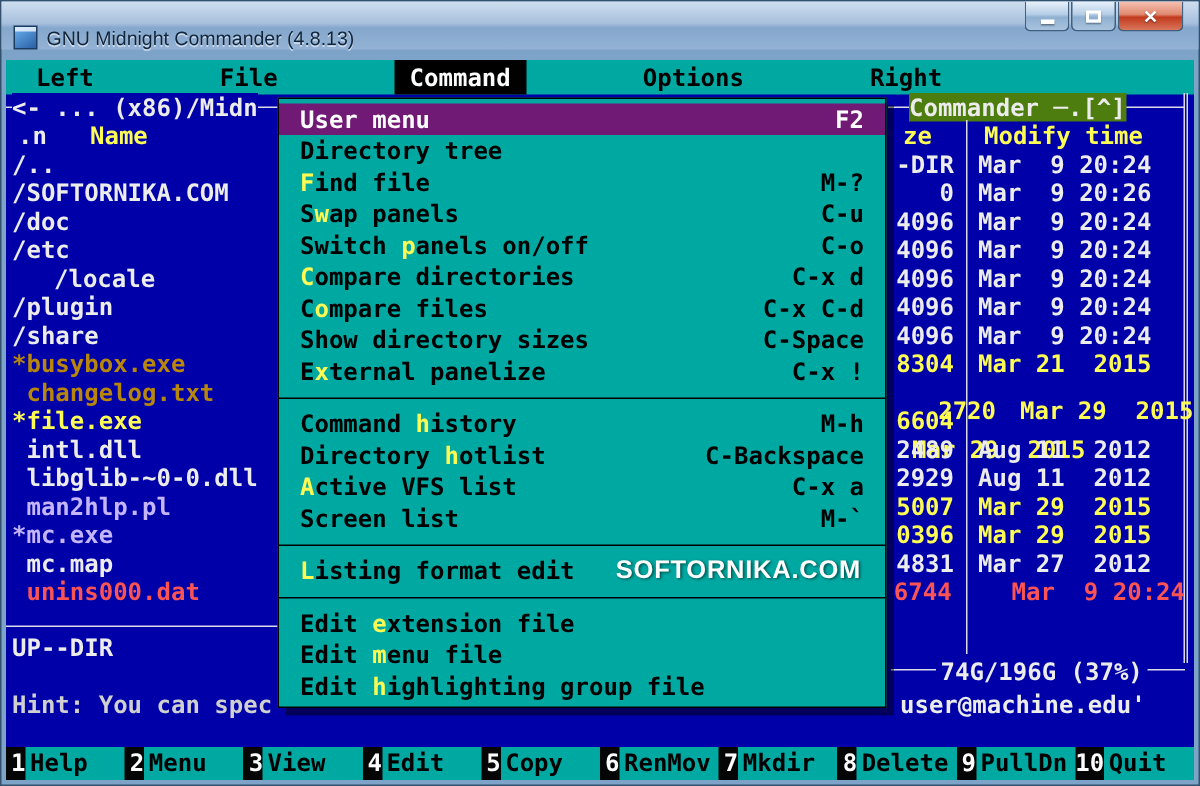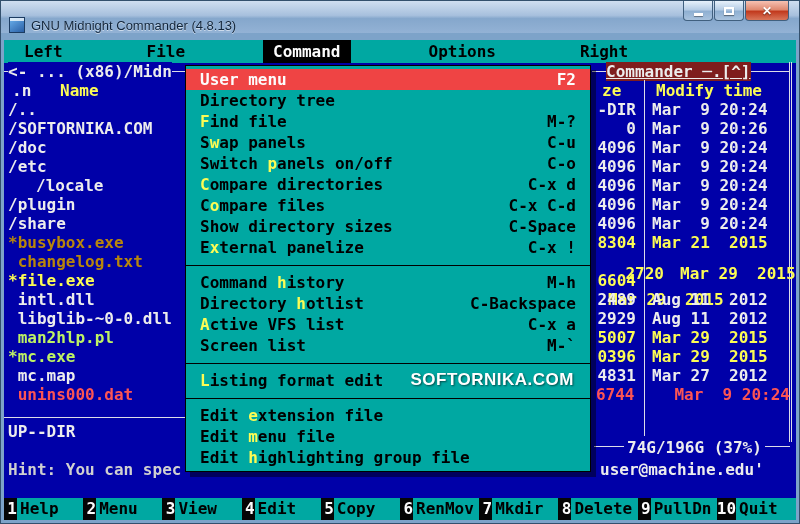--- a/index.html
+++ b/index.html
@@ -28,35 +28,35 @@
   
   .screen{position:absolute;left:4px;top:40px;width:792px;height:480px;
           background:#0000a8;overflow:hidden;
           font:bold 16px "DejaVu Sans Mono",monospace;line-height:19px;}
   .menubar{position:absolute;left:0;top:0;right:0;height:23px;background:#00a8a2;
            display:flex;align-items:center;padding-left:14px;color:#000;box-sizing:border-box;gap:36px;}
   .mb-item{padding:0 6px;margin-right:36px;height:23px;line-height:23px;cursor:default;white-space:pre;}
   .mb-item.selected{background:#000;color:#fcfcfc;padding:0 10px;}
   .seg{position:absolute;white-space:pre;}
   .c-white{color:#ececec;} .c-yellow{color:#fcfc54;} .c-gold{color:#b8860b;}
-  .c-teal{color:#bef264;} .c-red{color:#fc5454;} .c-grey{color:#d0d0d0;}
+  .c-teal{color:#c4b5fd;} .c-red{color:#fc5454;} .c-grey{color:#d0d0d0;}
   .hline{position:absolute;height:0;border-top:1px solid #dcdce8;}
   .vline{position:absolute;width:0;border-left:1px solid #dcdce8;}
   .dline{position:absolute;width:3px;border-left:1px solid #dcdce8;border-right:1px solid #dcdce8;box-sizing:border-box;}
   .file-row{position:absolute;left:4px;height:19px;white-space:pre;cursor:default;}
   .rrow{position:absolute;left:588px;width:198px;height:19px;display:flex;cursor:default;}
   .rsize{width:44px;text-align:right;white-space:pre;}
   .rtime{margin-left:16px;white-space:pre;}
   
   .dropdown{position:absolute;left:181px;top:25px;width:406px;background:#00a8a2;
             border:1px solid #000;box-shadow:5px 5px 0 rgba(0,0,0,.45);
             padding:3px 0;box-sizing:border-box;z-index:5;}
   .menu-item{height:21px;line-height:21px;display:flex;justify-content:space-between;
              padding:0 14px;color:#000;cursor:default;white-space:pre;}
-  .menu-item.selected{background:#ef4444;color:#fcfcfc;}
+  .menu-item.selected{background:#701a75;color:#fcfcfc;}
   .menu-item .hot{color:#fcfc54;}
   .menu-sep{height:14px;position:relative;}
   .menu-sep::after{content:'';position:absolute;left:0;right:0;top:7px;border-top:1px solid #000;}
   .watermark{position:absolute;top:304px;right:16px;height:21px;line-height:21px;
              font:bold 17px "Liberation Sans",sans-serif;color:#fff;
              text-shadow:1px 1px 2px rgba(0,0,0,.55);letter-spacing:.5px;z-index:6;}
   
   .fnbar{position:absolute;left:0;right:0;bottom:0;height:22px;background:#050505;display:flex;}
   .fnkey{flex:1;display:flex;height:22px;line-height:22px;cursor:pointer;}
   .fn-num{color:#fcfcfc;min-width:13px;text-align:right;}
@@ -112,21 +112,21 @@
         <div class="file-row c-white" style="top: 269px;"> libglib-~0-0.dll</div>
         <div class="file-row c-teal" style="top: 288px;"> man2hlp.pl</div>
         <div class="file-row c-teal" style="top: 307px;">*mc.exe</div>
         <div class="file-row c-white" style="top: 326px;"> mc.map</div>
         <div class="file-row c-red" style="top: 345px;"> unins000.dat</div>
       </div>
     <div class="hline" style="left:0;top:377px;width:183px;"></div>
     <div class="seg c-white" style="left:4px;top:382px;">UP--DIR</div>
 
     <div class="hline" style="left:588px;top:31px;width:198px;"></div>
-    <div class="seg c-white" style="left:602px;top:22px;background:#7f1d1d;text-decoration:underline;">Commander ─.[^]</div>
+    <div class="seg c-white" style="left:602px;top:22px;background:#4d7c0f;">Commander ─.[^]</div>
     <div class="seg c-yellow" style="left:598px;top:41px;">ze</div>
     <div class="seg c-yellow" style="left:652px;top:41px;">Modify time</div>
     <div class="vline" style="left:640px;top:40px;height:356px;"></div>
     <div class="dline" style="left:785px;top:22px;height:380px;"></div>
     <div id="right-rows">
         <div class="rrow c-white" style="top: 60px;">
           <span class="rsize">-DIR</span>
           <span class="rtime">Mar  9 20:24</span>
         </div>
         <div class="rrow c-white" style="top: 79px;">

